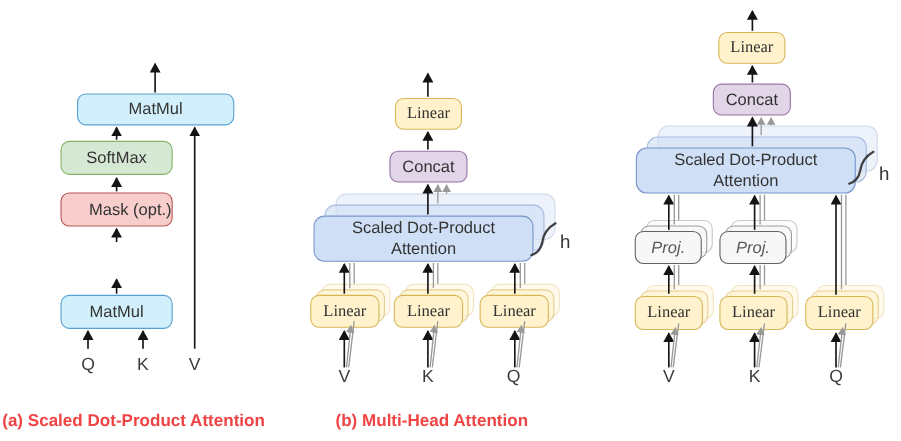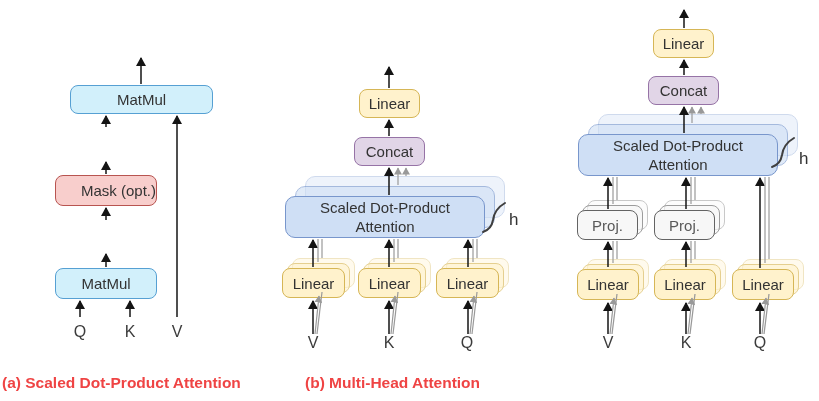--- a/index.html
+++ b/index.html
@@ -10,40 +10,43 @@
   .box{
     position:absolute;box-sizing:border-box;border:1.3px solid #999;border-radius:8px;
     display:flex;align-items:center;justify-content:center;
     font-size:15px;color:var(--text,#333);background:#fff;
   }
   .big{border-radius:10px;}
   .cyan  {background:var(--cyan-fill);  border-color:var(--cyan-border);}
   .green {background:var(--green-fill); border-color:var(--green-border);}
   .red   {background:var(--red-fill);   border-color:var(--red-border);justify-content:flex-end;}
   .orange{background:var(--orange-fill);border-color:var(--orange-border);}
-  .yellow{background:var(--yellow-fill);border-color:var(--yellow-border);}
+  .yellow{background:var(--yellow-fill);border-color:var(--yellow-border);font-family:Liberation Serif, serif;}
   .purple{background:var(--purple-fill);border-color:var(--purple-border);text-align:right;}
   .blue  {background:var(--blue-fill);  border-color:var(--blue-border);}
-  .gray  {background:var(--gray-fill);  border-color:var(--gray-border);color:var(--proj-text,#595959);}
+  .gray  {background:var(--gray-fill);  border-color:var(--gray-border);color:var(--proj-text,#595959);font-style:italic;}
   .l2{opacity:.62;}
   .l3{opacity:.35;}
   .attn-label{display:block;width:160px;text-align:center;line-height:19px;}
   .lbl{position:absolute;width:30px;height:19px;text-align:center;font-size:16px;color:#3c3c3c;line-height:19px;}
   .hlab{position:absolute;font-size:17px;color:#333;}
   .caption{position:absolute;top:374px;font-size:15.5px;font-weight:bold;color:#ef4444;white-space:nowrap;}
   .cap-center{text-align:center;}
   #arrows{position:absolute;left:0;top:0;pointer-events:none;}
 </style>
 </head>
 <body>
 
 <div id="canvas">
 
   <div class="box cyan" style="left:70px;top:85px;width:143px;height:29px">
       <span>MatMul</span>
+    </div>
+  <div class="box green" style="left:55px;top:128px;width:102px;height:31px">
+      <span>SoftMax</span>
     </div>
   <div class="box red" style="left:55px;top:175px;width:102px;height:31px">
       <span>Mask (opt.)</span>
     </div>
   <div class="box cyan" style="left:55px;top:268px;width:102px;height:31px">
       <span>MatMul</span>
     </div>
   <div class="lbl" style="left:65px;top:322px">Q</div>
   <div class="lbl" style="left:115px;top:322px">K</div>
   <div class="lbl" style="left:162px;top:322px">V</div>

